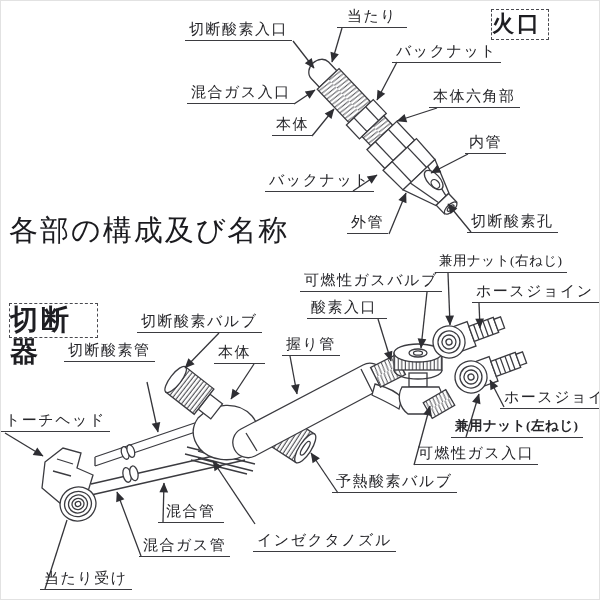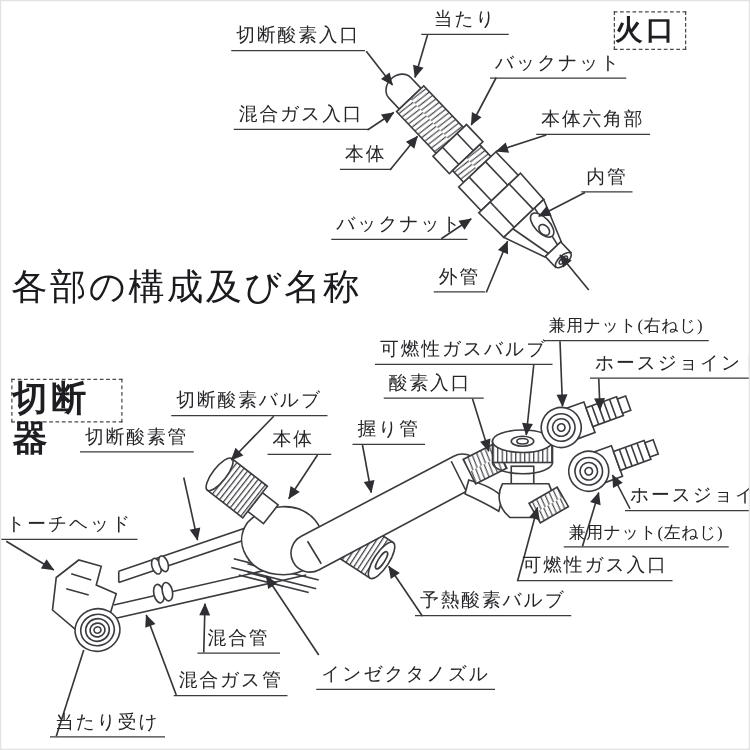--- a/index.html
+++ b/index.html
@@ -197,30 +197,31 @@
 
   <div class="lbl" style="left:184px; top:18px;">切断酸素入口</div>
   <div class="lbl ctr" style="left:336px; top:5px; padding:0 10px;">当たり</div>
   <div class="lbl" style="left:391px; top:40px;">バックナット</div>
   <div class="lbl" style="left:186px; top:81px;">混合ガス入口</div>
   <div class="lbl" style="left:271px; top:113px;">本体</div>
   <div class="lbl" style="left:428px; top:85px;">本体六角部</div>
   <div class="lbl" style="left:464px; top:131px;">内管</div>
   <div class="lbl" style="left:264px; top:169px;">バックナット</div>
   <div class="lbl" style="left:346px; top:211px;">外管</div>
+  <div class="lbl" style="left:466px; top:210px;">切断酸素孔</div>
 
   <div class="lbl" style="left:136px; top:310px;">切断酸素バルブ</div>
   <div class="lbl" style="left:213px; top:341px; padding-right:14px;">本体</div>
   <div class="lbl" style="left:281px; top:333px;">握り管</div>
   <div class="lbl" style="left:299px; top:269px;">可燃性ガスバルブ</div>
   <div class="lbl" style="left:306px; top:296px; padding-right:10px;">酸素入口</div>
   <div class="lbl small" style="left:434px; top:250px;">兼用ナット(右ねじ)</div>
   <div class="lbl" style="left:471px; top:280px;">ホースジョイント</div>
   <div class="lbl" style="left:499px; top:386px;">ホースジョイント</div>
-  <div class="lbl small" style="left:450px; top:415px;">兼用ナット(左ねじ)</div>
+  <div class="lbl small" style="left:450px; top:415px;font-weight:bold;">兼用ナット(左ねじ)</div>
   <div class="lbl" style="left:413px; top:442px;">可燃性ガス入口</div>
   <div class="lbl" style="left:331px; top:470px;">予熱酸素バルブ</div>
   <div class="lbl" style="left:252px; top:501px;margin-top:28px;">インゼクタノズル</div>
   <div class="lbl" style="left:157px; top:500px; padding:0 8px;">混合管</div>
   <div class="lbl" style="left:138px; top:534px;">混合ガス管</div>
   <div class="lbl" style="left:63px;  top:339px;text-align:right;">切断酸素管</div>
   <div class="lbl" style="left:0px;   top:409px;">トーチヘッド</div>
   <div class="lbl" style="left:39px;  top:567px;">当たり受け</div>
 
 </div>

